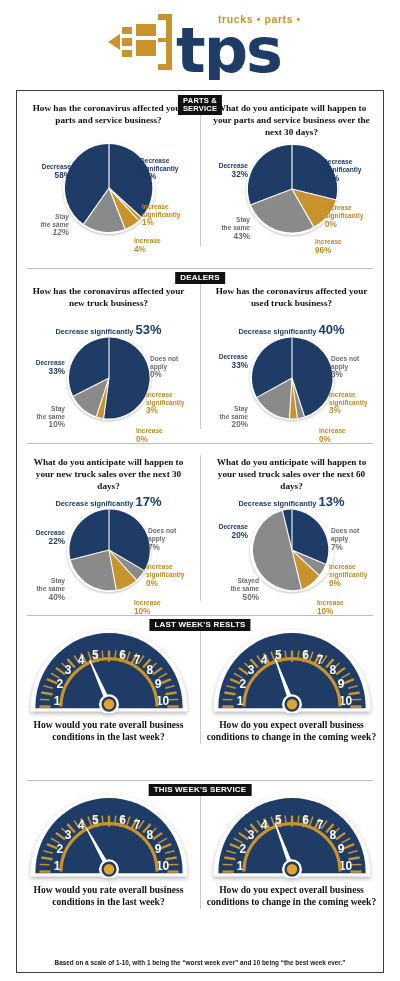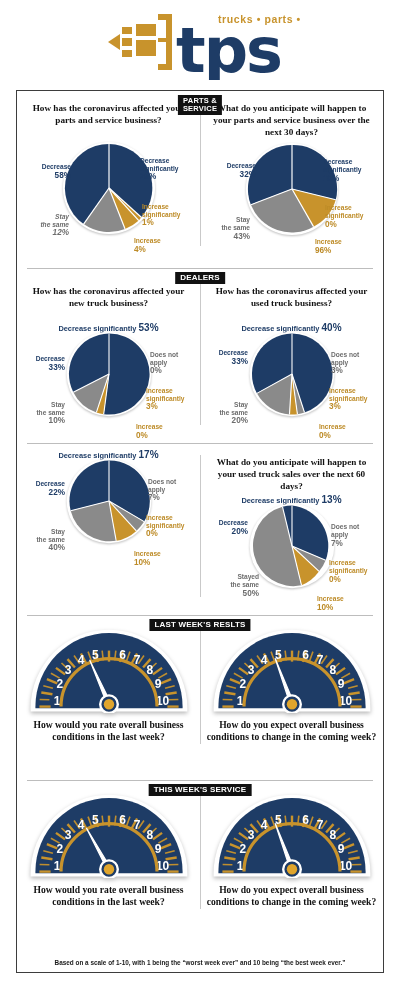--- a/index.html
+++ b/index.html
@@ -102,21 +102,21 @@
   .lbl.r { text-align: right; }
   .lbl.l { text-align: left; }
 
   .top-lbl {
     text-align:center;
     font-size: 7.4px;
     font-weight: bold;
     color:#1e3c66;
     margin: 0 0 -2px 0;
   }
-  .top-lbl .pct { font-size: 10px; }
+  .top-lbl .pct { font-size: 13px; }
 
   
   .gauge-cell { width: 50%; padding: 10px 4px 8px 4px; position: relative; }
   .gauge-wrap { display:flex; justify-content:center; }
   .gauge-wrap svg { display:block; filter: drop-shadow(0 2px 2px rgba(0,0,0,.28)); }
   .g-caption {
     font-family: "Liberation Serif", serif;
     font-weight: bold;
     font-size: 9.6px;
     line-height: 1.3;
@@ -237,21 +237,21 @@
                 <path d="M50 50 L94.7 61.0 A45 45 0 0 0 50 5 Z" fill="#1e3c66"></path>
                 <g stroke="#ffffff" stroke-width="1.2" fill="none">
                   <path d="M50 50 L50 5"></path>
                     <path d="M50 50 L8.0 66.1"></path>
                   <path d="M50 50 L72.0 88.4"></path>
                     <path d="M50 50 L94.7 61.0"></path>
                 </g>
               </svg>
             </div>
 
-            <div class="lbl r c-navy" style="left:8px; top:14px; width:44px;">
+            <div class="lbl r c-navy" style="left:0px; top:14px; width:44px;">
               <span>Decrease</span>
               <span class="pct">32%</span>
             </div>
             <div class="lbl l c-navy" style="right:2px; top:10px; width:54px;">
               <span>Decrease
 significantly</span>
               <span class="pct">10%</span>
             </div>
             <div class="lbl r c-gray" style="left:0px; top:68px; width:46px;">
               <span>Stay
@@ -384,20 +384,21 @@
           </div>
         </div>
       </div>
     </div>
 
     <div class="section" style="height:172px;">
       <div class="sec-rule"></div>
       <div class="pair">
 
         <div class="cell">
+          <div class="q-title" style="margin-top:8px;">What do you anticipate will happen to your new truck sales over the next 30 days?</div>
           <div class="top-lbl">
             <span>Decrease significantly</span>
             <span class="pct">17%</span>
           </div>
           <div class="pie-block" style="height:96px;">
             <div class="pie-holder" style="top:-2px;">
               <svg width="90" height="90" viewBox="0 0 100 100">
                 <circle cx="50" cy="50" r="47" fill="#ffffff"></circle>
 
                 <path d="M50 50 L50 5 A45 45 0 0 1 89.1 72.9 Z" fill="#1e3c66"></path>

